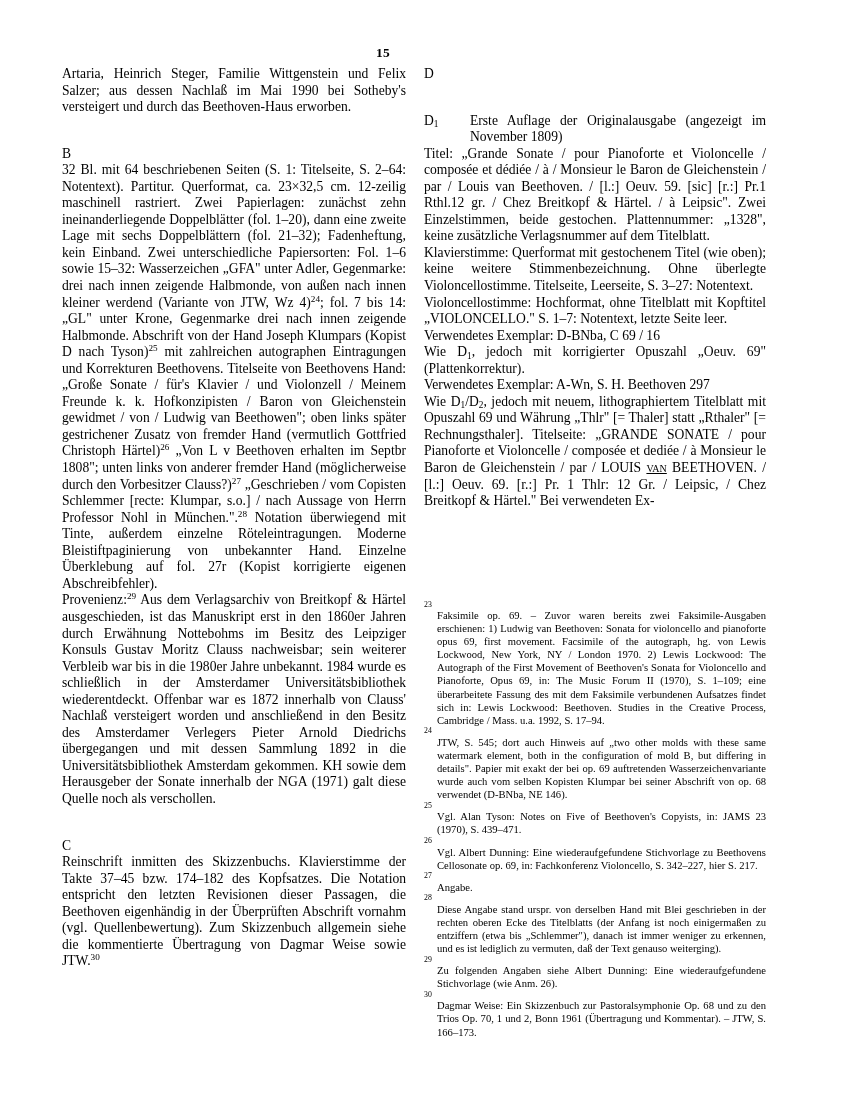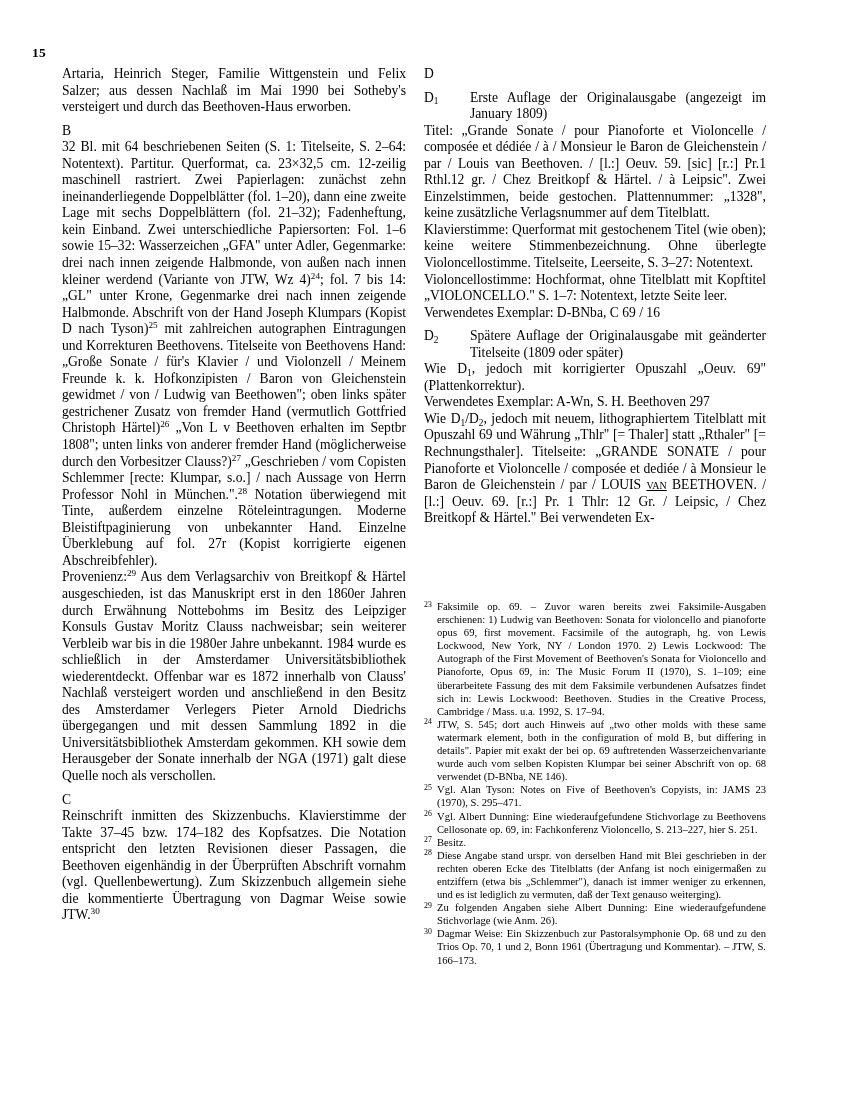--- a/index.html
+++ b/index.html
@@ -19,25 +19,24 @@
     position: absolute;
     left: 0; top: 0;
     width: 864px;
     height: 1101px;
   }
   .folio {
     position: absolute;
     top: 45px;
     left: 0;
     width: 766px;
-    text-align: left;
+    text-align: center;
     font-size: 13.5px;
     font-weight: bold;
     letter-spacing: 0.2px;
-    padding-left: 32px;
   }
   .col {
     position: absolute;
     top: 66px;
   }
   .col-left  { left: 62px;  width: 344px; }
   .col-right { left: 424px; width: 342px; }
 
   p {
     margin: 0;
@@ -45,21 +44,21 @@
     line-height: 16.55px;
     text-align: justify;
     text-justify: inter-word;
     hyphens: manual;
   }
   p.indent { text-indent: 1.25em; }
 
   
   .section-head {
     display: flex;
-    margin-top: 7px;
+    margin-top: 30px;
     margin-bottom: 0;
     font-size: 13.6px;
     line-height: 16.55px;
   }
   .section-head.tight { margin-top: 0; }
   .section-head .letter {
     flex: 0 0 46px;
     font-size: 13.6px;
   }
   .section-head .letter sub {
@@ -112,20 +111,21 @@
     text-align: left;
   }
   .note .num span {
     position: relative;
     top: -2.5px;
   }
   .note .body {
     flex: 1 1 auto;
     text-align: justify;
     text-justify: inter-word;
+    margin-top: 9px;
   }
 </style>
 </head>
 <body>
 
 <div class="page">
 
   <div class="folio">15</div>
 
   <div class="col col-left">
@@ -147,54 +147,50 @@
   </div>
 
   <div class="col col-right">
 
     <div class="section-head tight">
       <div class="letter">D</div>
     </div>
 
     <div class="section-head">
       <div class="letter">D<sub>1</sub></div>
-      <div class="head-text" id="head-d1">Erste Auflage der Originalausgabe (angezeigt im January 1809)</div>
+      <div class="head-text" id="head-d1">Erste Auflage der Originalausgabe (angezeigt im November 1809)</div>
     </div>
     <p id="body-d1">Titel: „Grande Sonate / pour Pianoforte et Violoncelle / composée et dédiée / à / Monsieur le Baron de Gleichenstein / par / Louis van Beethoven. / [l.:] Oeuv. 59. [sic] [r.:] Pr.1 Rthl.12 gr. / Chez Breitkopf &amp; Härtel. / à Leipsic". Zwei Einzelstimmen, beide gestochen. Plattennummer: „1328", keine zusätzliche Verlagsnummer auf dem Titelblatt.<br>Klavierstimme: Querformat mit gestochenem Titel (wie oben); keine weitere Stimmenbezeichnung. Ohne überlegte Violoncellostimme. Titelseite, Leerseite, S. 3–27: Notentext.<br>Violoncellostimme: Hochformat, ohne Titelblatt mit Kopftitel „VIOLONCELLO." S. 1–7: Notentext, letzte Seite leer.<br>Verwendetes Exemplar: D-BNba, C 69 / 16</p>
 
-    <div class="section-head">
-      <div class="letter">D<sub>2</sub></div>
-      <div class="head-text" id="head-d2">Spätere Auflage der Originalausgabe mit geänderter Titelseite (1809 oder später)</div>
-    </div>
     <p id="body-d2">Wie D<sub class="sb">1</sub>, jedoch mit korrigierter Opuszahl „Oeuv. 69" (Plattenkorrektur).<br>Verwendetes Exemplar: A-Wn, S. H. Beethoven 297</p>
 
     <p id="body-d3">Wie D<sub class="sb">1</sub>/D<sub class="sb">2</sub>, jedoch mit neuem, lithographiertem Titelblatt mit Opuszahl 69 und Währung „Thlr" [= Thaler] statt „Rthaler" [= Rechnungsthaler]. Titelseite: „GRANDE SONATE / pour Pianoforte et Violoncelle / composée et dediée / à Monsieur le Baron de Gleichenstein / par / LOUIS <span class="sc">van</span> BEETHOVEN. / [l.:] Oeuv. 69. [r.:] Pr. 1 Thlr: 12 Gr. / Leipsic, / Chez Breitkopf &amp; Härtel." Bei verwendeten Ex-</p>
 
   </div>
 
   <div class="notes" id="notes">
       <div class="note">
         <div class="num"><span>23</span></div>
         <div class="body">Faksimile op. 69. – Zuvor waren bereits zwei Faksimile-Ausgaben erschienen: 1) Ludwig van Beethoven: Sonata for violoncello and pianoforte opus 69, first movement. Facsimile of the autograph, hg. von Lewis Lockwood, New York, NY / London 1970. 2) Lewis Lockwood: The Autograph of the First Movement of Beethoven's Sonata for Violoncello and Pianoforte, Opus 69, in: The Music Forum II (1970), S. 1–109; eine überarbeitete Fassung des mit dem Faksimile verbundenen Aufsatzes findet sich in: Lewis Lockwood: Beethoven. Studies in the Creative Process, Cambridge / Mass. u.a. 1992, S. 17–94.</div>
       </div>
       <div class="note">
         <div class="num"><span>24</span></div>
         <div class="body">JTW, S. 545; dort auch Hinweis auf „two other molds with these same watermark element, both in the configuration of mold B, but differing in details". Papier mit exakt der bei op. 69 auftretenden Wasserzeichenvariante wurde auch vom selben Kopisten Klumpar bei seiner Abschrift von op. 68 verwendet (D-BNba, NE 146).</div>
       </div>
       <div class="note">
         <div class="num"><span>25</span></div>
-        <div class="body">Vgl. Alan Tyson: Notes on Five of Beethoven's Copyists, in: JAMS 23 (1970), S. 295–471.</div>
+        <div class="body">Vgl. Alan Tyson: Notes on Five of Beethoven's Copyists, in: JAMS 23 (1970), S. 439–471.</div>
       </div>
       <div class="note">
         <div class="num"><span>26</span></div>
-        <div class="body">Vgl. Albert Dunning: Eine wiederaufgefundene Stichvorlage zu Beethovens Cellosonate op. 69, in: Fachkonferenz Violoncello, S. 213–227, hier S. 251.</div>
+        <div class="body">Vgl. Albert Dunning: Eine wiederaufgefundene Stichvorlage zu Beethovens Cellosonate op. 69, in: Fachkonferenz Violoncello, S. 342–227, hier S. 217.</div>
       </div>
       <div class="note">
         <div class="num"><span>27</span></div>
-        <div class="body">Besitz.</div>
+        <div class="body">Angabe.</div>
       </div>
       <div class="note">
         <div class="num"><span>28</span></div>
         <div class="body">Diese Angabe stand urspr. von derselben Hand mit Blei geschrieben in der rechten oberen Ecke des Titelblatts (der Anfang ist noch einigermaßen zu entziffern (etwa bis „Schlemmer"), danach ist immer weniger zu erkennen, und es ist lediglich zu vermuten, daß der Text genauso weiterging).</div>
       </div>
       <div class="note">
         <div class="num"><span>29</span></div>
         <div class="body">Zu folgenden Angaben siehe Albert Dunning: Eine wiederaufgefundene Stichvorlage (wie Anm. 26).</div>
       </div>
       <div class="note">

